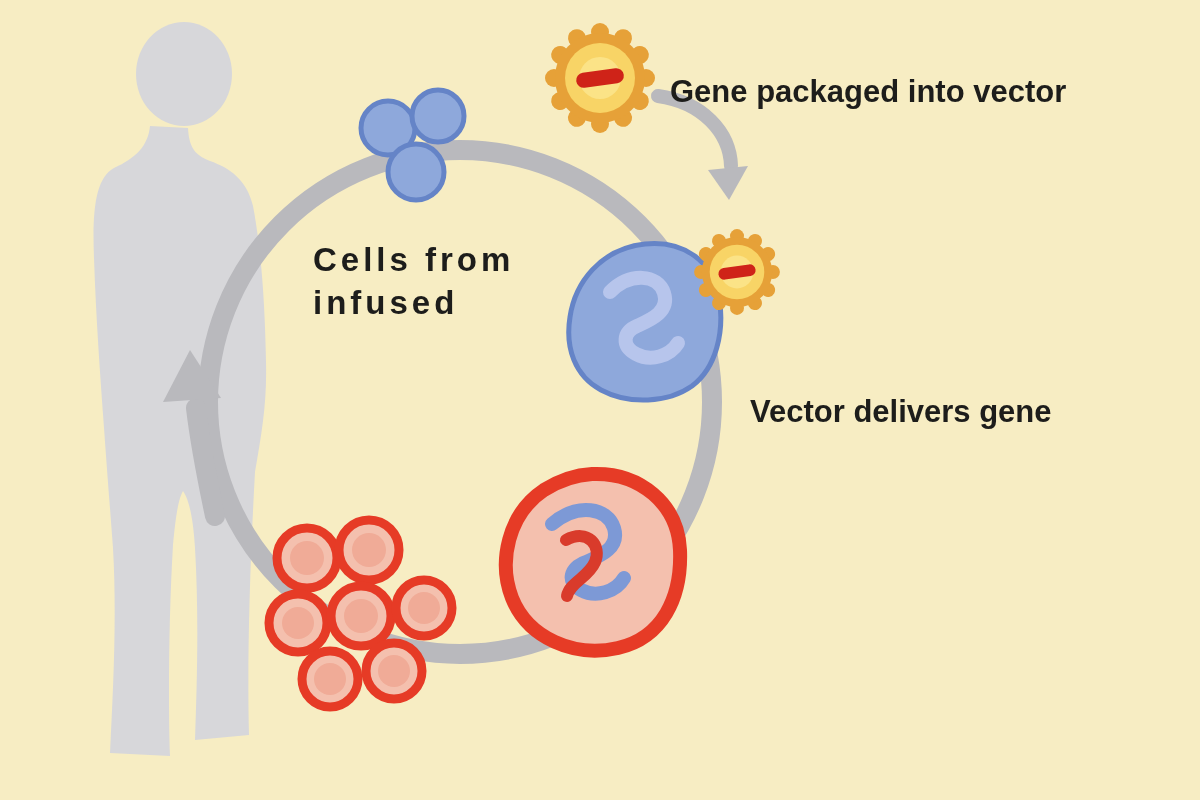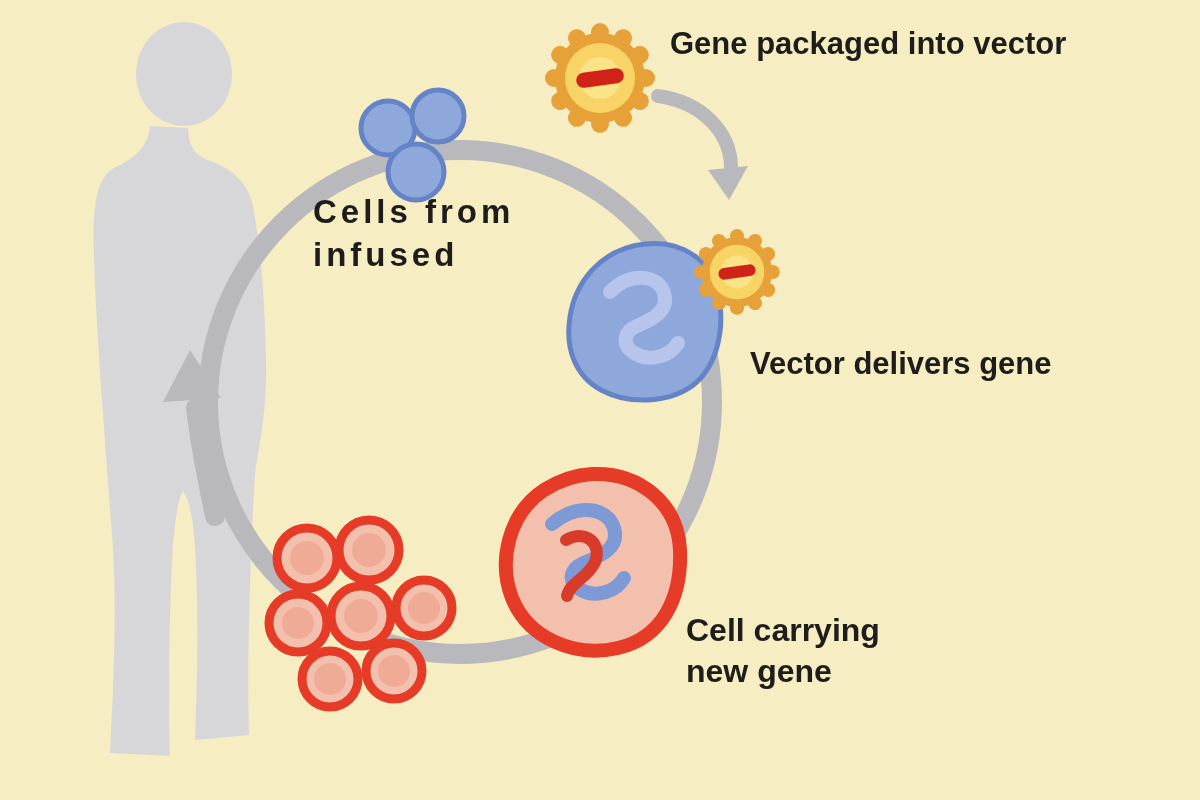--- a/index.html
+++ b/index.html
@@ -9,20 +9,21 @@
     font-family: "Liberation Sans", sans-serif;
   }
   .stage { position: relative; width: 1200px; height: 800px; }
   .stage > svg { position: absolute; left: 0; top: 0; }
 
   .label {
     position: absolute;
     color: var(--text, #1d1d1b);
     font-weight: bold;
     white-space: nowrap;
+    margin-top: 48px;
   }
   .label-gene     { left: 670px; top: 26px;  font-size: 31px; }
   .label-cells    { left: 313px; top: 190px; font-size: 33px; letter-spacing: 4px; line-height: 43px; }
   .label-vector   { left: 750px; top: 346px; font-size: 31px; }
   .label-carrying { left: 686px; top: 610px; font-size: 32px; line-height: 41px; }
   .label-modified { left: 198px; top: 698px; font-size: 30px; line-height: 39px; }
 
   .silhouette   { fill: var(--silhouette, #d7d7da); }
   .cycle        { fill: none; stroke: var(--gray_arrow, #b9b9bd); stroke-width: 20; }
   .arrow-shaft  { fill: none; stroke: var(--gray_arrow, #b9b9bd); stroke-linecap: round; }
@@ -181,19 +182,15 @@
 
   <div class="label label-gene">Gene packaged into vector</div>
 
   <div class="label label-cells">
     <div>Cells from</div>
     <div>infused</div>
   </div>
 
   <div class="label label-vector">Vector delivers gene</div>
 
-  <div class="label label-carrying">
-    <div>Cell carrying</div>
-    <div>new gene</div>
-  </div>
 
 
 </div>
 
 </body></html>

